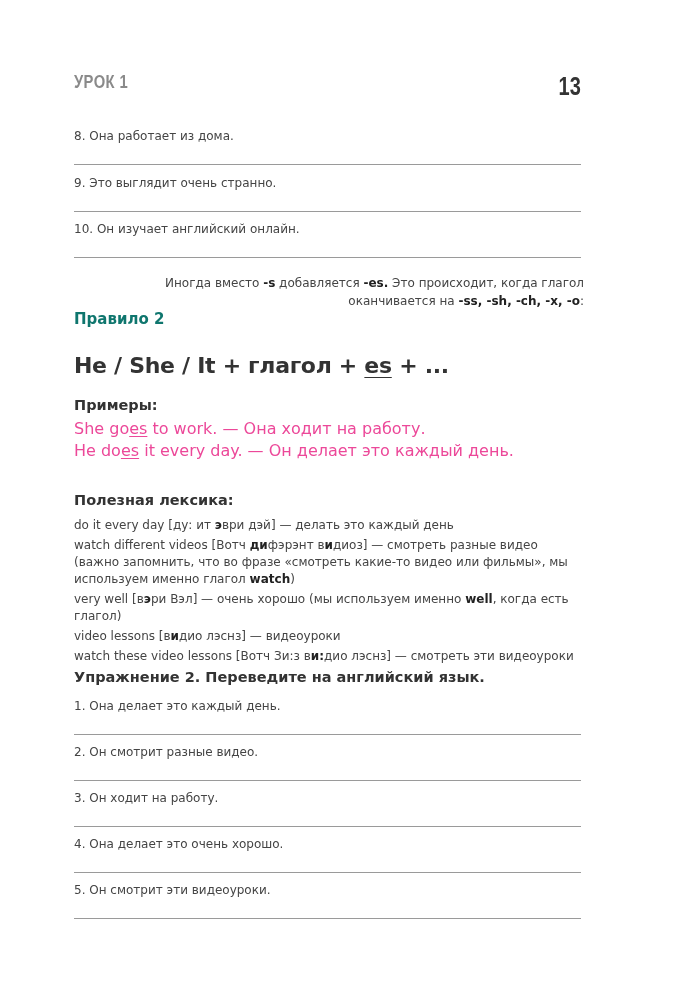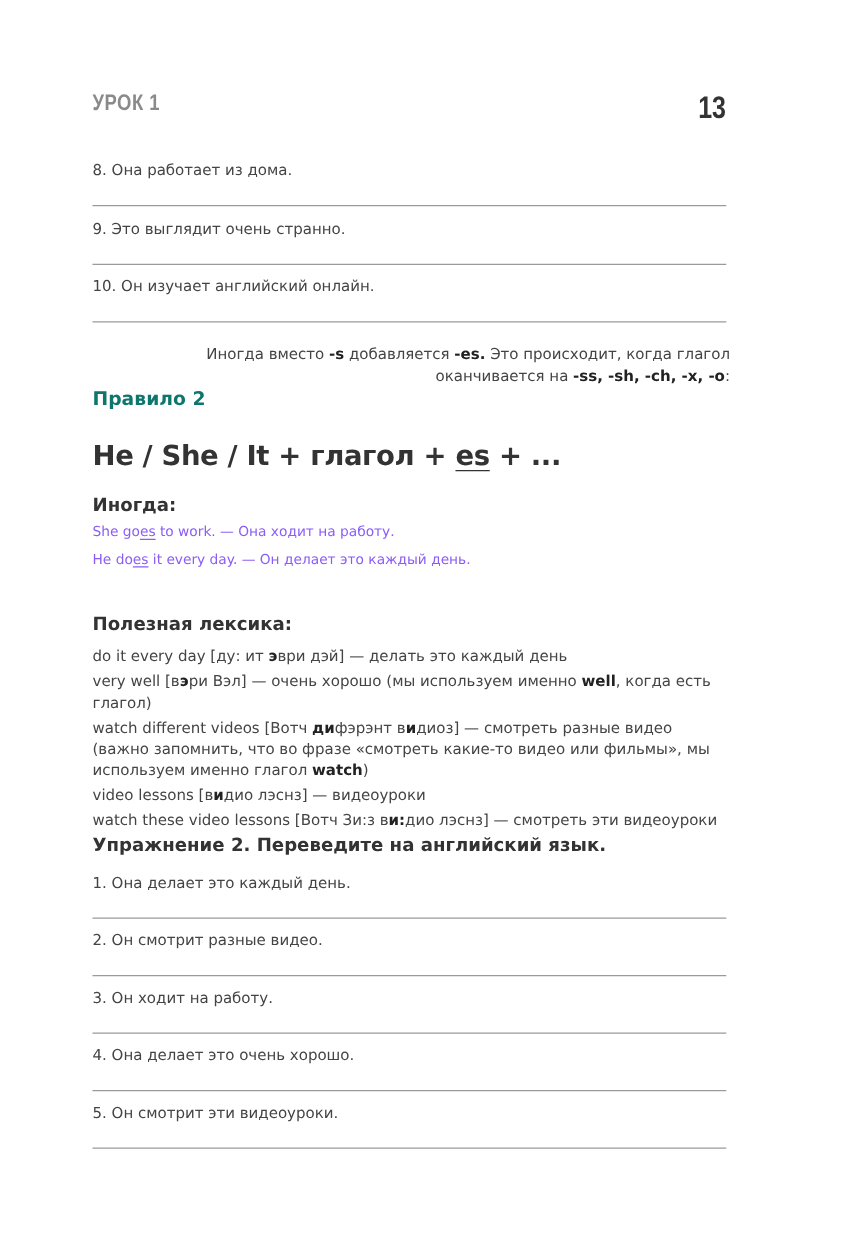--- a/index.html
+++ b/index.html
@@ -11,21 +11,21 @@
                font-weight: bold; font-size: 25px; color: #333; transform: scaleX(0.8); transform-origin: right; }
   .ex-item { position: absolute; left: 74px; width: 507px; font-size: 12px; color: #444; }
   .ex-item .txt { position: absolute; left: 0; top: 0; white-space: nowrap; }
   .ex-item .line { position: absolute; left: 0; width: 507px; height: 1px; background: #9a9a9a; top: 35px; }
   .para { position: absolute; left: 74px; width: 510px; font-size: 12px; line-height: 18px; color: #444; }
   .para b { color: #222; }
   .rule-label { position: absolute; left: 74px; top: 310px; font-size: 15px; font-weight: bold; color: #0f766e; }
   .rule-formula { position: absolute; left: 74px; top: 353px; font-size: 22px; font-weight: bold; color: #333; white-space: nowrap; letter-spacing: -0.3px; }
   .rule-formula u { text-decoration-thickness: 1px; text-underline-offset: 4px; }
   .sec-title { position: absolute; left: 74px; font-size: 14.5px; font-weight: bold; color: #333; white-space: nowrap; }
-  .ex-line { position: absolute; left: 74px; font-size: 11px; color: #8b5cf6; white-space: nowrap; }
+  .ex-line { position: absolute; left: 74px; font-size: 16px; color: #ec4899; white-space: nowrap; }
   .ex-line u { text-decoration-thickness: 1px; text-underline-offset: 2px; }
   .vocab { position: absolute; left: 74px; width: 512px; font-size: 12px; line-height: 17px; color: #444; margin-top: 21px; }
   .vocab .row { margin-bottom: 3px; }
   .vocab b { color: #222; }
 </style>
 </head>
 <body>
 
 <div class="hdr-left">УРОК 1</div>
 <div class="hdr-right">13</div>
@@ -45,33 +45,33 @@
 
 <div class="para" style="top:274px;text-align:right;">
   <span>Иногда вместо </span><b>-s</b><span> добавляется </span><b>-es.</b><span> Это происходит, когда глагол оканчивается на </span><b>-ss, -sh, -ch, -x, -o</b><span>:</span>
 </div>
 
 <div class="rule-label">Правило 2</div>
 <div class="rule-formula">
   <span>He / She / It + глагол + </span><u>es</u><span> + ...</span>
 </div>
 
-<div class="sec-title" style="top:397px;">Иногда:</div>
+<div class="sec-title" style="top:397px;">Примеры:</div>
 <div class="ex-line" style="top:419px;">
   <span>She go</span><u>es</u><span> to work. — Она ходит на работу.</span>
 </div>
 <div class="ex-line" style="top:441px;">
   <span>He do</span><u>es</u><span> it every day. — Он делает это каждый день.</span>
 </div>
 
 <div class="sec-title" style="top:492px;">Полезная лексика:</div>
 <div class="vocab" id="vocab" style="top:496px;">
     <div class="row"><span>do it every day [ду: ит </span><b>э</b><span>ври дэй] — делать это каждый день</span></div>
+    <div class="row"><span>watch different videos [Вотч </span><b>ди</b><span>фэрэнт в</span><b>и</b><span>диоз] — смотреть разные видео (важно запомнить, что во фразе «смотреть какие-то видео или фильмы», мы используем именно глагол </span><b>watch</b><span>)</span></div>
     <div class="row"><span>very well [в</span><b>э</b><span>ри Вэл] — очень хорошо (мы используем именно </span><b>well</b><span>, когда есть глагол)</span></div>
-    <div class="row"><span>watch different videos [Вотч </span><b>ди</b><span>фэрэнт в</span><b>и</b><span>диоз] — смотреть разные видео (важно запомнить, что во фразе «смотреть какие-то видео или фильмы», мы используем именно глагол </span><b>watch</b><span>)</span></div>
     <div class="row"><span>video lessons [в</span><b>и</b><span>дио лэснз] — видеоуроки</span></div>
     <div class="row"><span>watch these video lessons [Вотч Зи:з в</span><b>и:</b><span>дио лэснз] — смотреть эти видеоуроки</span></div>
   </div>
 
 <div class="sec-title" style="top:669px;">Упражнение 2. Переведите на английский язык.</div>
 
 <div class="ex-item" style="top:699px;">
   <span class="txt">1. Она делает это каждый день.</span>
   <div class="line"></div>
 </div>

